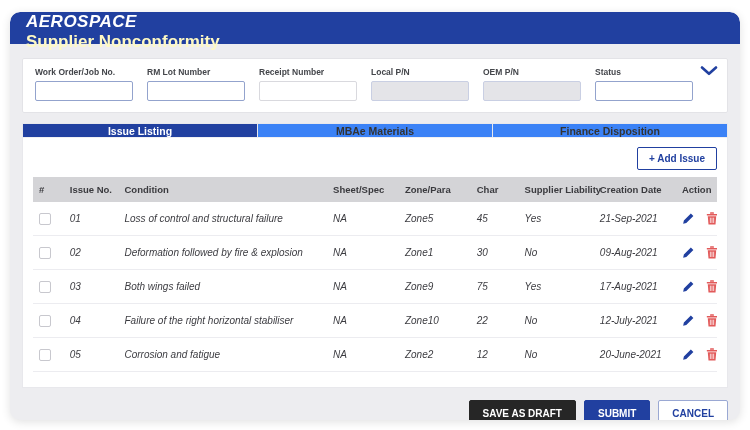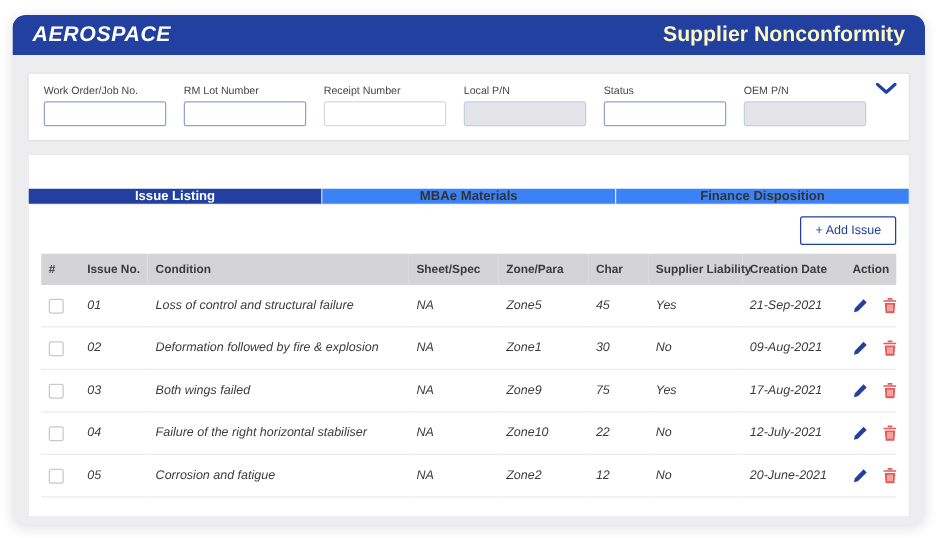--- a/index.html
+++ b/index.html
@@ -4,56 +4,56 @@
 <style>
   * { box-sizing: border-box; margin: 0; padding: 0; }
   html, body { width: 750px; height: 430px; background: #ffffff; font-family: "Liberation Sans", sans-serif; }
   .mockup {
     position: absolute; left: 10px; top: 12px; width: 730px; height: 408px;
     background: #ededf0; border-radius: 10px; overflow: hidden;
     box-shadow: 0 2px 10px rgba(0,0,0,0.12);
   }
   
   .app-header {
-    height: 32px; background: #2140a0; display: flex; align-items: center;
-    justify-content: space-between; padding: 0 16px; border-radius: 10px 10px 0 0;
+    height: 32px; background: #2140a0; display: flex; 
+    justify-content: space-between; padding: 0 16px; border-radius: 10px 10px 0 0; flex-direction: column;
   }
   .brand { color: #fff; font-weight: bold; font-style: italic; font-size: 17px; letter-spacing: .5px; }
   .page-title { color: #fef9c3; font-weight: bold; font-size: 17px; }
 
   
   .filter-card {
     margin: 14px 12px 10px; background: #fff; border: 1px solid #e3e3e7;
     border-radius: 2px; padding: 8px 34px 11px 12px; position: relative;
     display: flex; gap: 14px;
   }
   .field { flex: 1; display: flex; flex-direction: column; gap: 4px; min-width: 0; }
-  .field label { font-size: 8.5px; font-weight: 400; color: #44464b; white-space: nowrap; }
+  .field label { font-size: 8.5px; font-weight: 700; color: #44464b; white-space: nowrap; }
   .field input { height: 20px; width: 100%; border-radius: 2px; font-size: 10px; padding: 0 4px; outline: none; }
   .in-blue  { background: #fff; border: 1px solid #93a3cd; }
   .in-gray  { background: #fff; border: 1px solid #d9d9de; }
   .in-disabled { background: #e4e4e8; border: 1px solid #c9cfe3; }
   .collapse-toggle { position: absolute; top: 7px; right: 9px; cursor: pointer; line-height: 0; }
 
   
   .panel { margin: 0 12px; background: #fff; border: 1px solid #e8e8ec; }
-  .tabs { display: flex; height: 40px; border-bottom: 1px solid #f0f0f3; align-items: flex-end; }
+  .tabs { display: flex; height: 14px; border-bottom: 1px solid #f0f0f3; }
   .tab {
     flex: 1; display: flex; align-items: center; justify-content: center;
     font-size: 10.5px; font-weight: bold; color: #333; background: #3b82f6;
     border-right: 1px solid #e8e8ec; cursor: pointer;
   }
   .tab:last-child { border-right: none; }
   .tab.active { background: #2140a0; color: #fff; }
 
   .toolbar { display: flex; justify-content: flex-end; padding: 9px 10px 7px; }
   .add-issue-btn {
     background: #fff; border: 1px solid #2140a0; color: #2140a0;
     font-family: "Liberation Sans", sans-serif;
-    font-size: 10px; font-weight: normal; padding: 5px 11px; border-radius: 2px; cursor: pointer;
+    font-size: 10px; font-weight: bold; padding: 5px 11px; border-radius: 2px; cursor: pointer;
   }
 
   
   table { width: calc(100% - 20px); margin: 0 10px 4px; border-collapse: collapse; table-layout: fixed; }
   thead th {
     background: #d4d4d7; color: #3a3a3e; font-size: 9.5px; font-weight: bold;
     text-align: left; padding: 7px 6px; white-space: nowrap;
   }
   tbody td { font-size: 10px; color: #3c3c41; padding: 10px 6px; border-bottom: 1px solid #ececf0; white-space: nowrap; overflow: hidden; font-style: italic; }
   .checkbox {
@@ -92,26 +92,26 @@
     </div>
     <div class="field">
       <label>Receipt Number</label>
       <input class="in-gray" type="text" value="" style="">
     </div>
     <div class="field">
       <label>Local P/N</label>
       <input class="in-disabled" type="text" disabled="" value="" style="">
     </div>
     <div class="field">
+      <label>OEM P/N</label>
+      <input class="in-disabled" type="text" disabled="" value="" style="">
+    </div>
+    <div class="field">
       <label>Status</label>
       <input class="in-blue" type="text" value="" style="">
-    </div>
-    <div class="field">
-      <label>OEM P/N</label>
-      <input class="in-disabled" type="text" disabled="" value="" style="">
     </div>
     <span class="collapse-toggle">
       <svg width="18" height="10" viewBox="0 0 18 10">
           <path d="M2 1.5l7 6.3 7-6.3" stroke="#2140a0" stroke-width="2.6" fill="none" stroke-linecap="round" stroke-linejoin="round"></path>
         </svg>
     </span>
   </section>
 
   <div class="panel">
     <div class="tabs">

